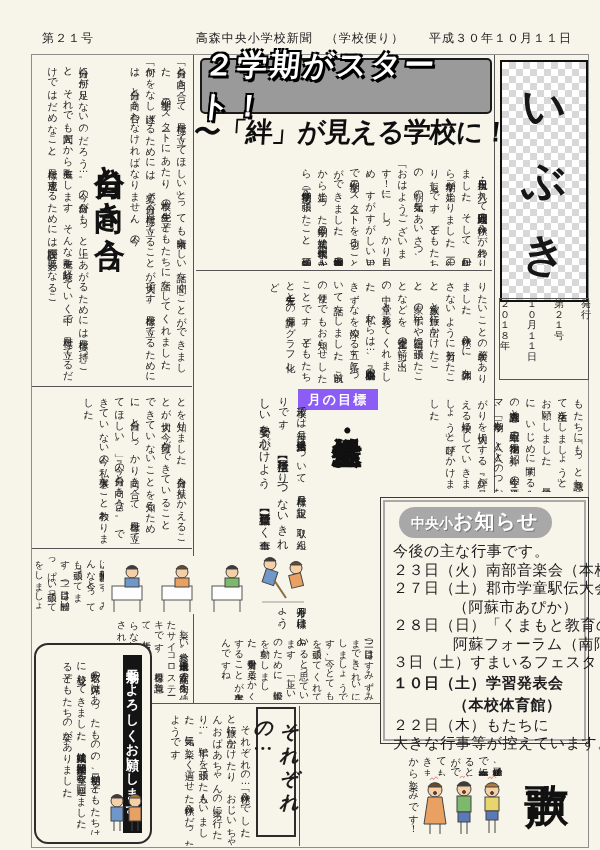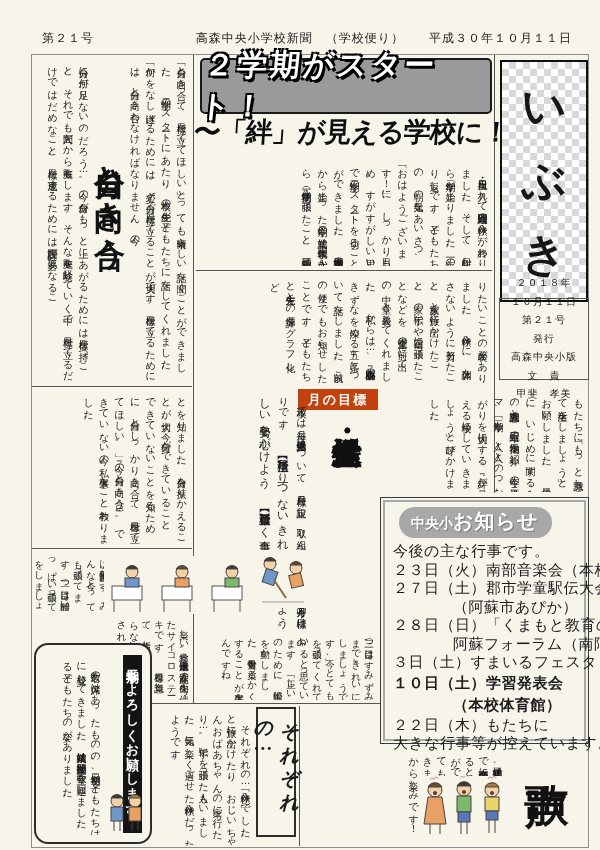--- a/index.html
+++ b/index.html
@@ -21,23 +21,23 @@
   .sub-txt{font-family:"Liberation Serif",serif;font-size:27px;font-weight:900;color:#0e0e0e;
       text-align:center;letter-spacing:-1px;white-space:nowrap;transform:skewX(-4deg);}
   
   .checker{background-color:#fff;border:2px solid #111;
     background-image:linear-gradient(45deg,#d8d8d8 25%,transparent 25%,transparent 75%,#d8d8d8 75%),
                      linear-gradient(45deg,#d8d8d8 25%,transparent 25%,transparent 75%,#d8d8d8 75%);
     background-size:14px 14px;background-position:0 0,7px 7px;
     display:flex;flex-direction:column;align-items:center;justify-content:space-around;padding:8px 0;}
   .ibuki-ch{font-family:"Liberation Serif",serif;font-size:44px;font-weight:900;color:#161616;line-height:1;}
   .pubbox{border:1px solid #555;font-size:10px;line-height:10.5px;text-align:center;
-          display:flex;flex-direction:column;justify-content:center;gap:8px;letter-spacing:1px;}
-  
-  .sec-label{background:#c2410c;color:#fff;font-size:13px;font-weight:bold;display:flex;align-items:center;justify-content:center;letter-spacing:2px;}
+          display:flex;flex-direction:row;justify-content:space-between;gap:16px;letter-spacing:1px;}
+  
+  .sec-label{background:#8b5cf6;color:#fff;font-size:13px;font-weight:bold;display:flex;align-items:center;justify-content:center;letter-spacing:2px;}
   .goal-items{font-size:11.5px;line-height:16px;}
   
   .notice{background:#f7f4ea;border:1px solid #3a3a3a;z-index:3;text-decoration:underline;}
   .notice-in{position:absolute;inset:2px;border:2px solid #a9a9a9;padding:5px 8px 0 8px;box-sizing:border-box;}
   .pill{display:inline-block;background:#a8a8a8;border-radius:16px;padding:1px 14px 3px 12px;color:#fff;font-weight:900;
         text-shadow:1px 1px 0 #777;margin:0 0 4px 6px;white-space:nowrap;}
   .pill .sm{font-size:14px;}
   .pill .bg{font-size:20px;letter-spacing:1px;}
   .ln{font-size:15px;line-height:18.5px;letter-spacing:0.5px;white-space:nowrap;}
   .ind{padding-left:60px;}

